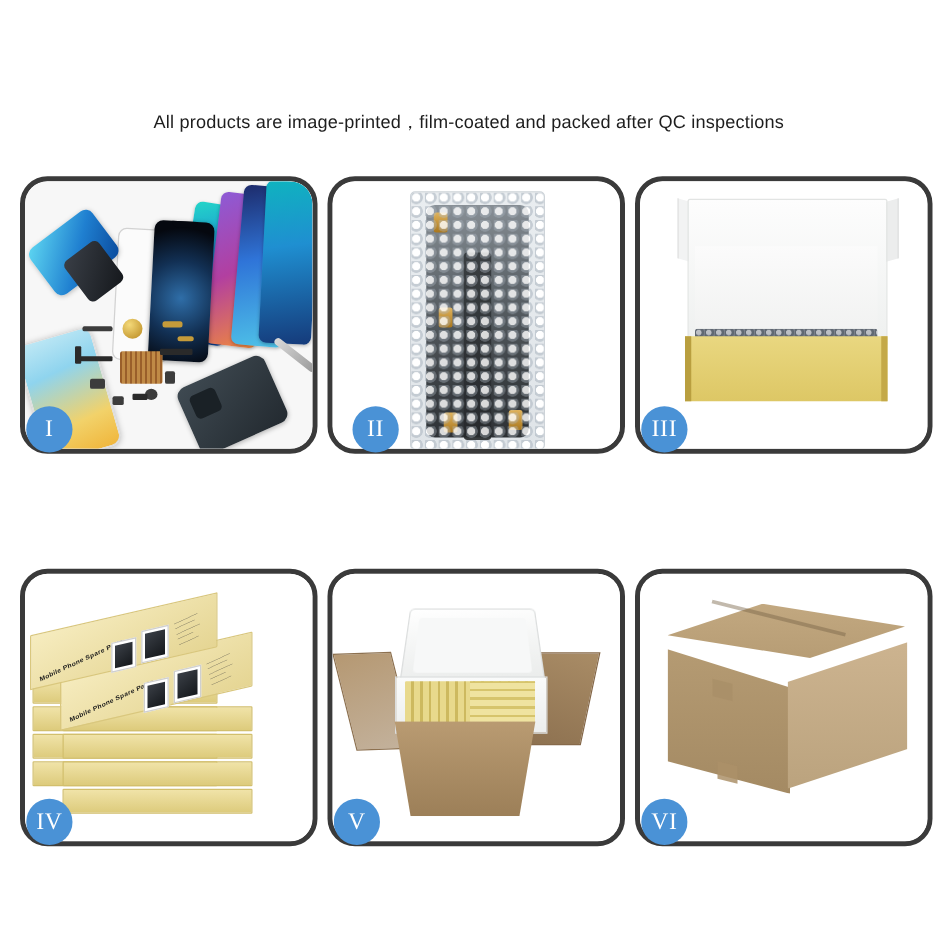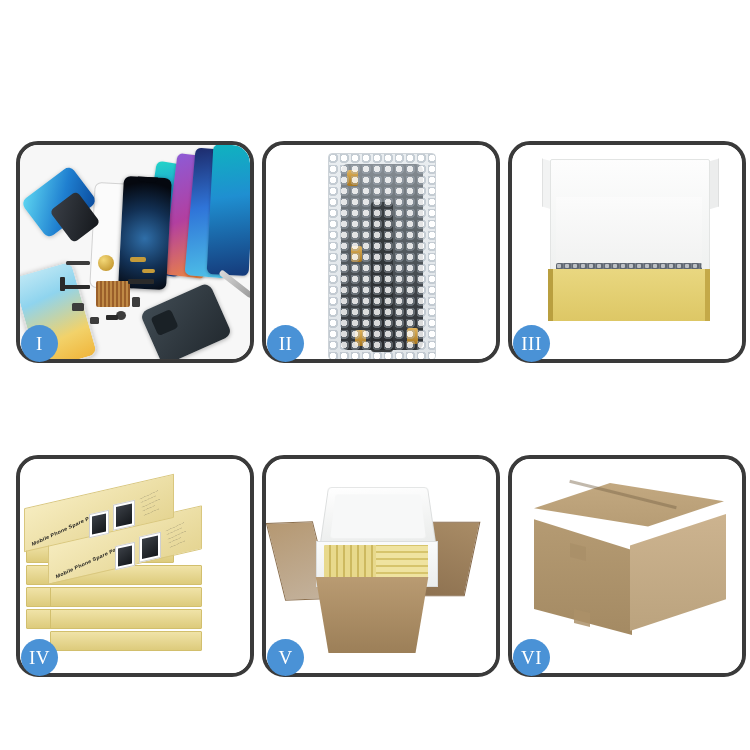--- a/index.html
+++ b/index.html
@@ -38,21 +38,21 @@
   .p6{left:508px;top:455px;}
 
   .badge{
     position:absolute;width:37px;height:37px;border-radius:50%;
     background:#4a92d6;color:#ffffff;
     font-family:"Liberation Serif",serif;font-size:19px;
     display:flex;align-items:center;justify-content:center;
     letter-spacing:.5px;z-index:9;
   }
   .b1{left:21px;top:325px;}
-  .b2{left:267px;top:325px;}
+  .b2{left:282px;top:325px;}
   .b3{left:513px;top:325px;}
   .b4{left:21px;top:639px;}
   .b5{left:267px;top:639px;}
   .b6{left:513px;top:639px;}
 
   
   .p1 .scene{background:#f7f7f7;}
   .ph{position:absolute;border-radius:6px;box-shadow:0 1px 3px rgba(0,0,0,.28);}
   .ph.f1{left:128px;top:18px;width:40px;height:112px;
     background:linear-gradient(160deg,#23d6c8,#1a7fd6 45%,#0f3f8f);
@@ -200,20 +200,21 @@
     background:#ab9169;opacity:.85;transform:skewY(14deg);}
   .seam6{position:absolute;left:56px;top:34px;width:110px;height:3px;
     background:rgba(120,100,70,.45);transform:rotate(14deg);}
 </style>
 </head>
 <body>
 
 <div class="page">
 
   <div class="header">
+    <div class="subtitle">All products are image-printed，film-coated and packed after QC inspections</div>
   </div>
 
   <div class="grid">
 
     <div class="panel p1">
       <div class="scene">
         <div class="ph f1"></div>
         <div class="ph f2"></div>
         <div class="ph f3"></div>
         <div class="ph f4"></div>

